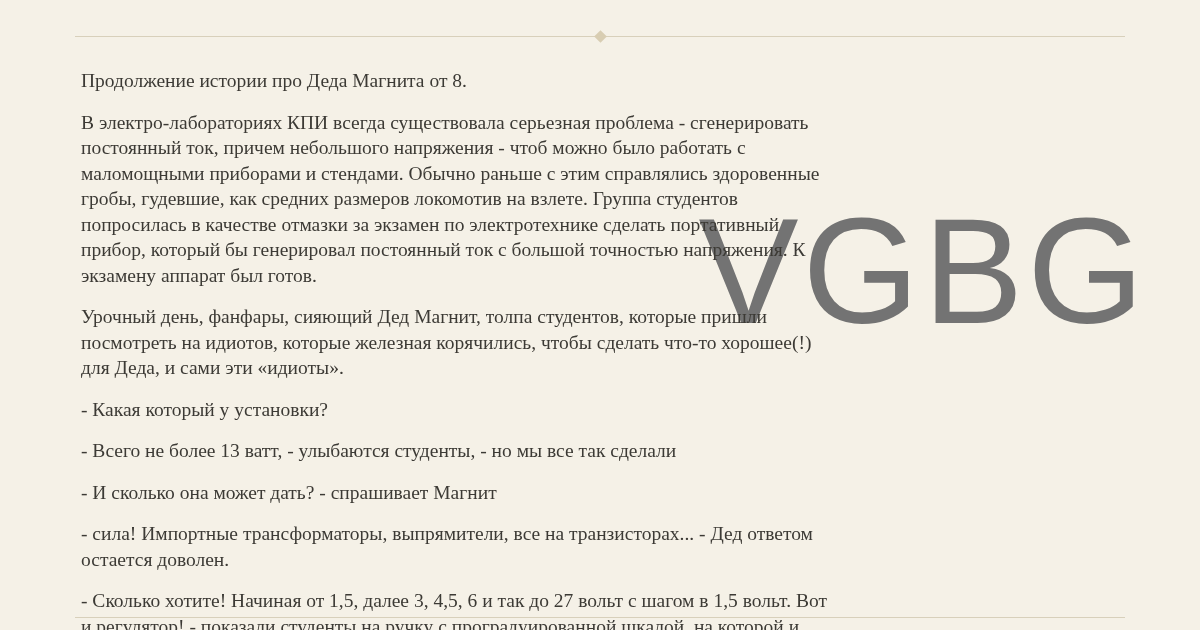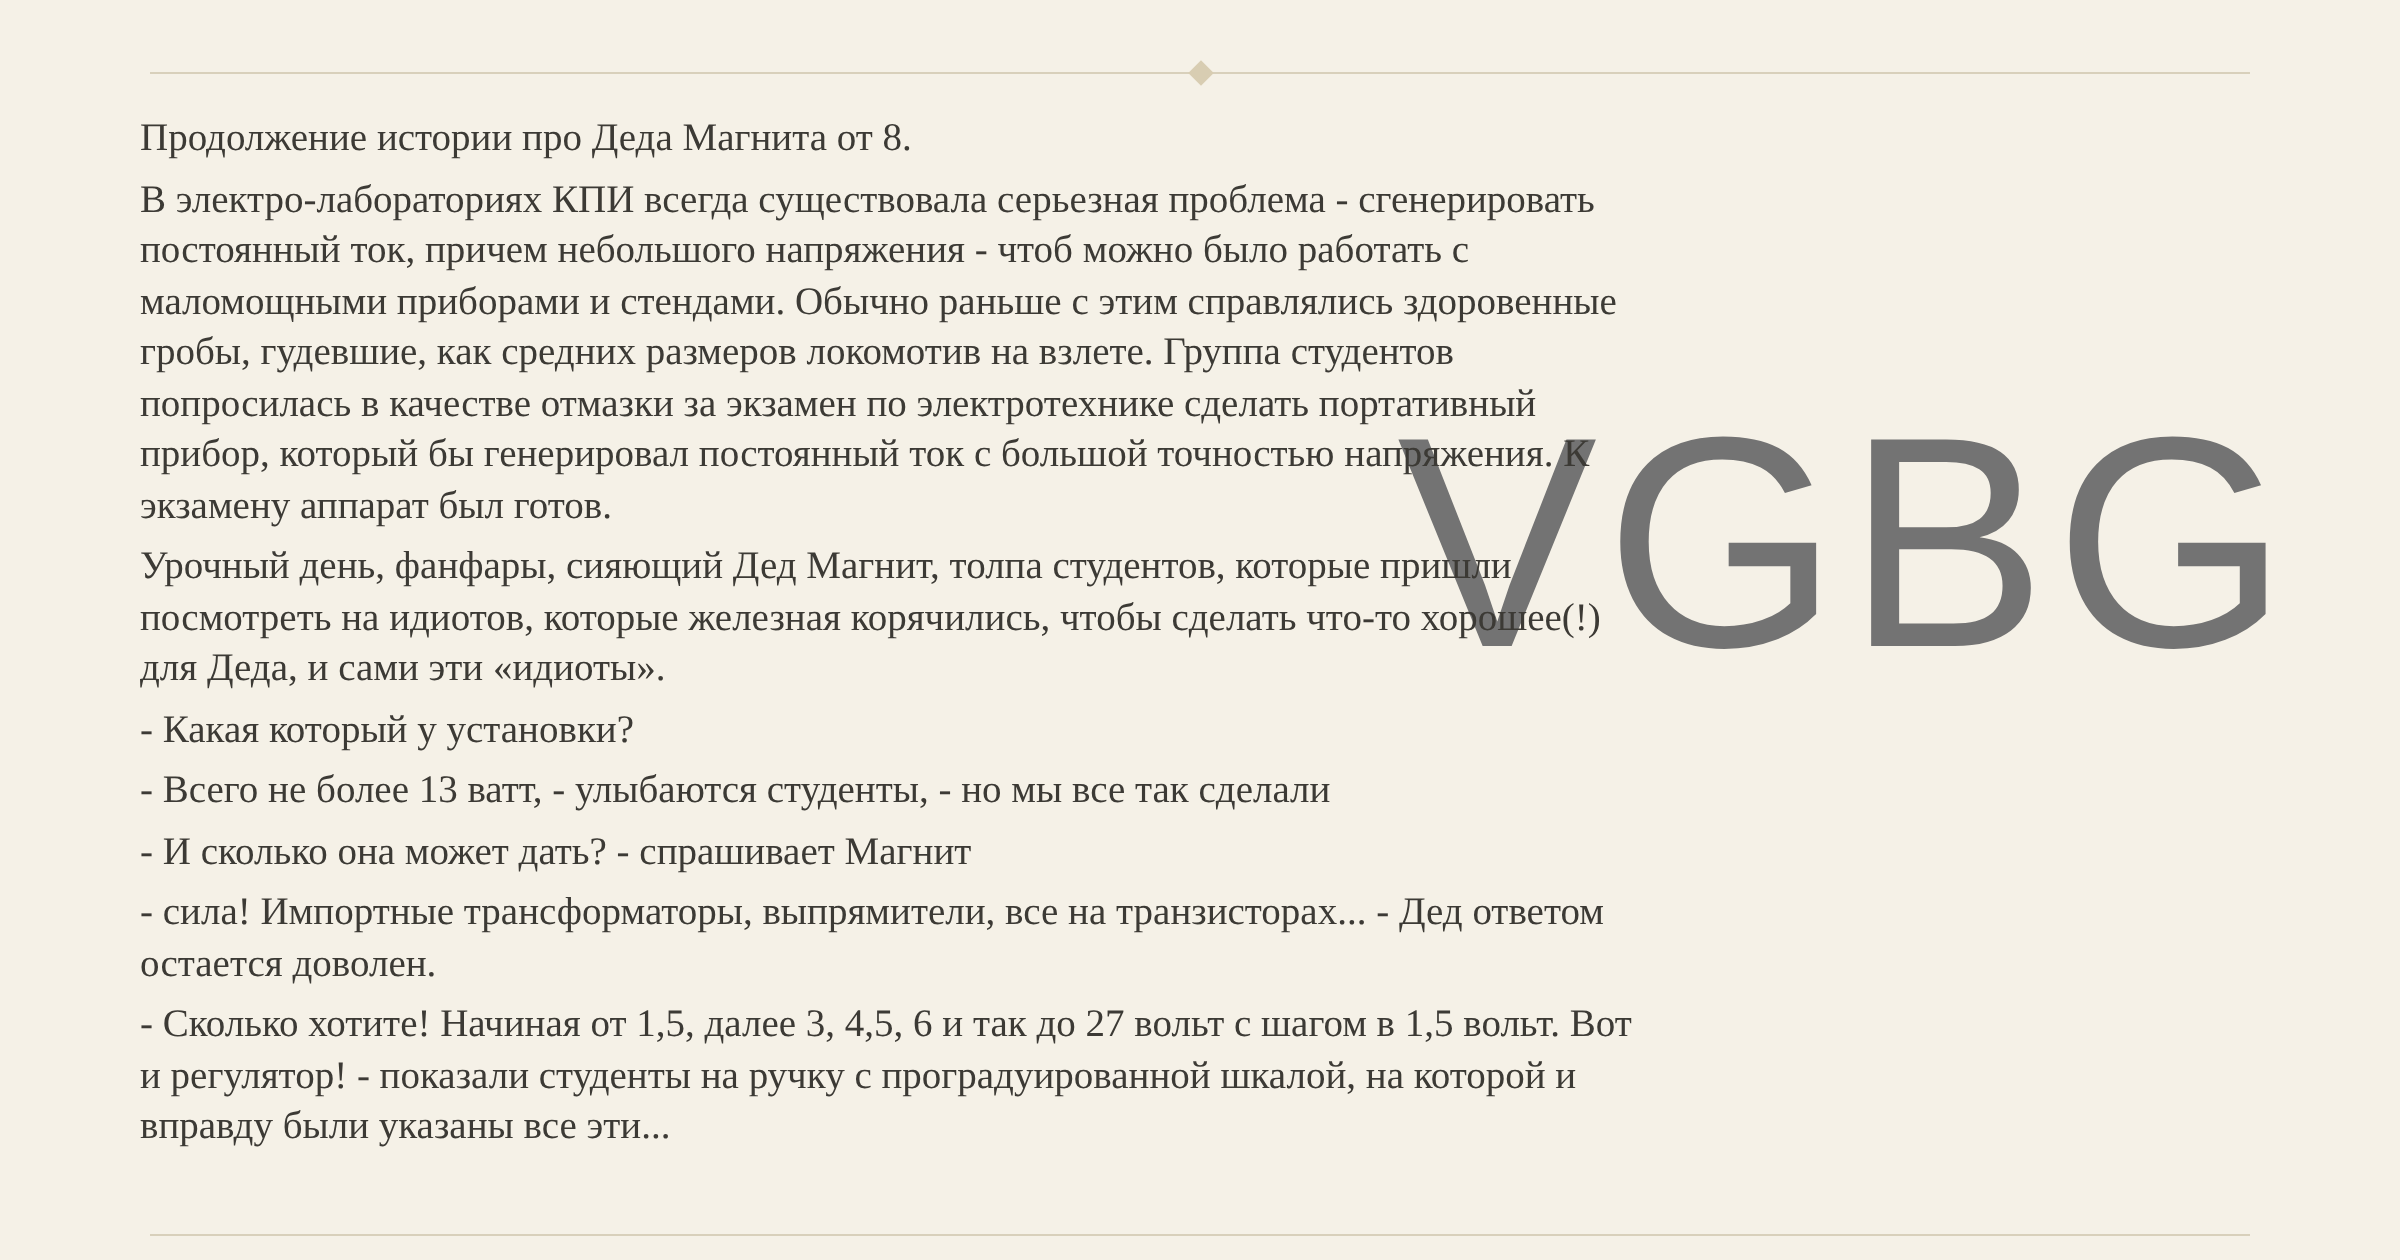--- a/index.html
+++ b/index.html
@@ -68,21 +68,21 @@
   .content {
     position: absolute;
     left: 65px;
     top: 52px;
     width: 1070px;
     z-index: 2;
   }
   .para {
     font-size: 19.5px;
     line-height: 25.5px;
-    margin: 5px;
+    margin: 16px;
     color: #3c3a35;
     max-width: 760px;
     text-align: left;
   }
 </style>
 </head>
 <body>
 
 <div class="page">
 

